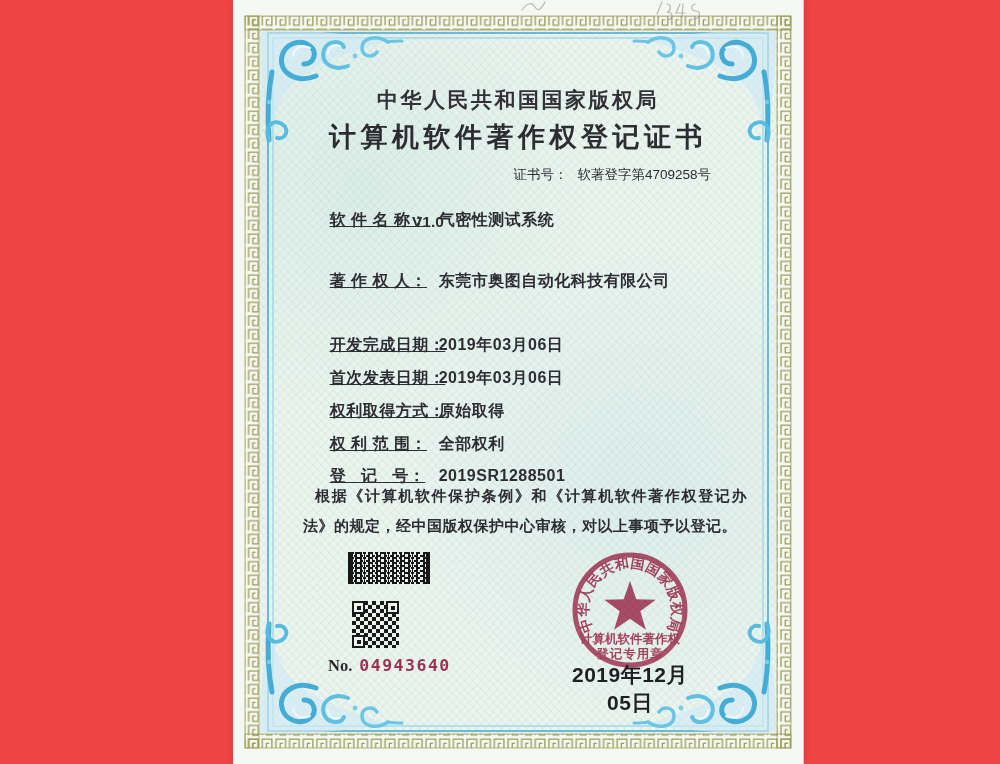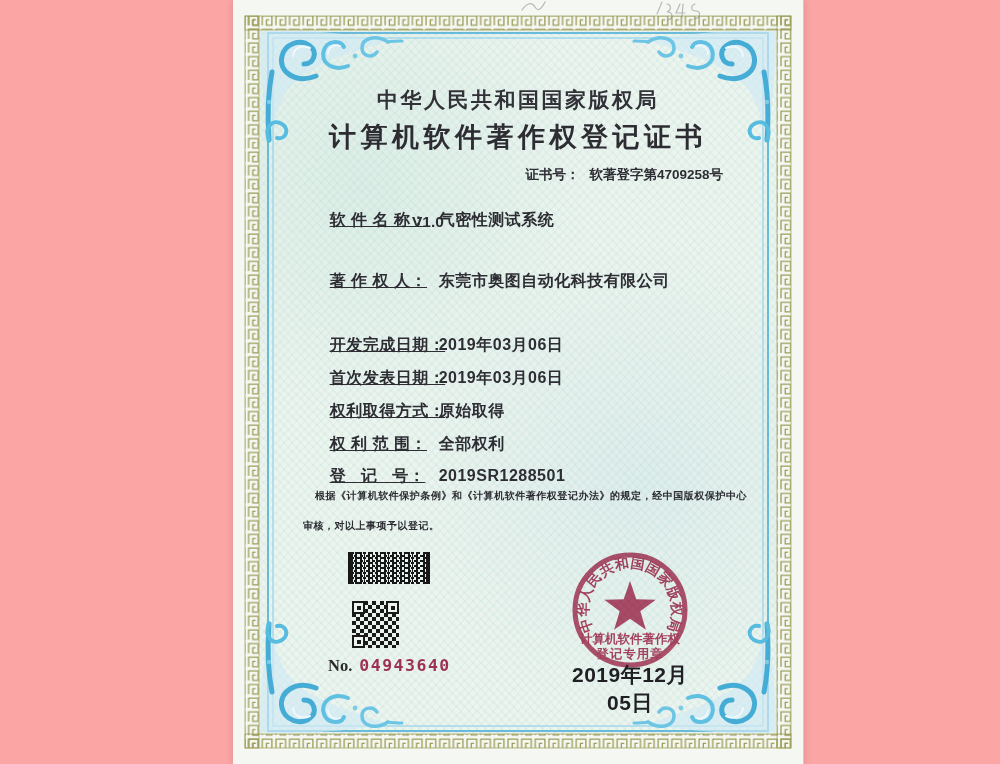--- a/index.html
+++ b/index.html
@@ -1,38 +1,38 @@
 <!DOCTYPE html>
 <html><head>
 <meta charset="utf-8">
 <style>
   html,body{margin:0;padding:0;background:#ffffff;}
-  .stage{position:relative;width:1000px;height:764px;background:#fca5a5;overflow:hidden;
+  .stage{position:relative;width:1000px;height:764px;background:#ef4444;overflow:hidden;
          font-family:"Liberation Sans","DejaVu Sans",sans-serif;}
   .paper{position:absolute;left:233px;top:0;width:570px;height:764px;
          background:#f5f8f2;box-shadow:0 0 7px rgba(40,50,45,.18);border-right:1px solid #c9cdc6;}
   .tint{position:absolute;left:26px;top:30px;width:518px;height:704px;
         background:
           radial-gradient(circle at 20% 22%, rgba(140,205,190,.16), transparent 34%),
           radial-gradient(circle at 74% 64%, rgba(140,195,215,.14), transparent 40%),
           repeating-linear-gradient(47deg, rgba(120,190,175,.08) 0 2px, transparent 2px 6px),
           repeating-linear-gradient(-47deg, rgba(120,190,195,.08) 0 2px, transparent 2px 6px),
           #ecf4ee;}
   .frame-svg{position:absolute;left:0;top:0;}
   .txt{position:absolute;color:#2d2d33;}
   .authority{left:0;top:86px;width:570px;text-align:center;font-size:21px;font-weight:700;
              letter-spacing:2.5px;font-family:"Liberation Serif","DejaVu Serif",serif;color:#313137;}
   .cert-title{left:0;top:119px;width:570px;text-align:center;font-size:27px;font-weight:700;
               letter-spacing:4.5px;font-family:"Liberation Serif","DejaVu Serif",serif;color:#2c2c32;}
-  .cert-no{top:166px;right:80px;font-size:13.5px;font-weight:700;display:flex;gap:10px;justify-content:flex-end;}
+  .cert-no{top:166px;right:92px;font-size:13.5px;font-weight:400;display:flex;gap:10px;justify-content:flex-end;}
   .row{left:70px;font-size:16px;font-weight:700;white-space:pre;}
   .row .lbl{display:inline-block;width:109px;white-space:pre;letter-spacing:.5px;text-decoration:underline;}
   .row .val{letter-spacing:.5px;}
   .version{left:179px;font-size:15.5px;font-weight:700;}
-  .statement{left:70px;top:481px;width:444px;font-size:10px;font-weight:600;line-height:29.5px;
+  .statement{left:70px;top:481px;width:444px;font-size:15px;font-weight:600;line-height:29.5px;
              text-indent:12px;text-align:justify;letter-spacing:.5px;color:#2c2c32;}
   .barcode{left:115px;top:552px;width:82px;height:32px;
     background-image:
       linear-gradient(#171717,#171717),linear-gradient(#171717,#171717),
       linear-gradient(#171717,#171717),linear-gradient(#171717,#171717),
       repeating-linear-gradient(90deg,#171717 0 2px,transparent 2px 4px,#171717 4px 5px,transparent 5px 8px),
       repeating-conic-gradient(from 0deg,#171717 0% 25%,transparent 0% 50%);
     background-size:5px 100%,2px 100%,4px 100%,2px 100%,58px 100%,6px 5px;
     background-position:0 0,7px 0,100% 0,75px 0,12px 0,12px 0;
     background-repeat:no-repeat,no-repeat,no-repeat,no-repeat,no-repeat,repeat;}

